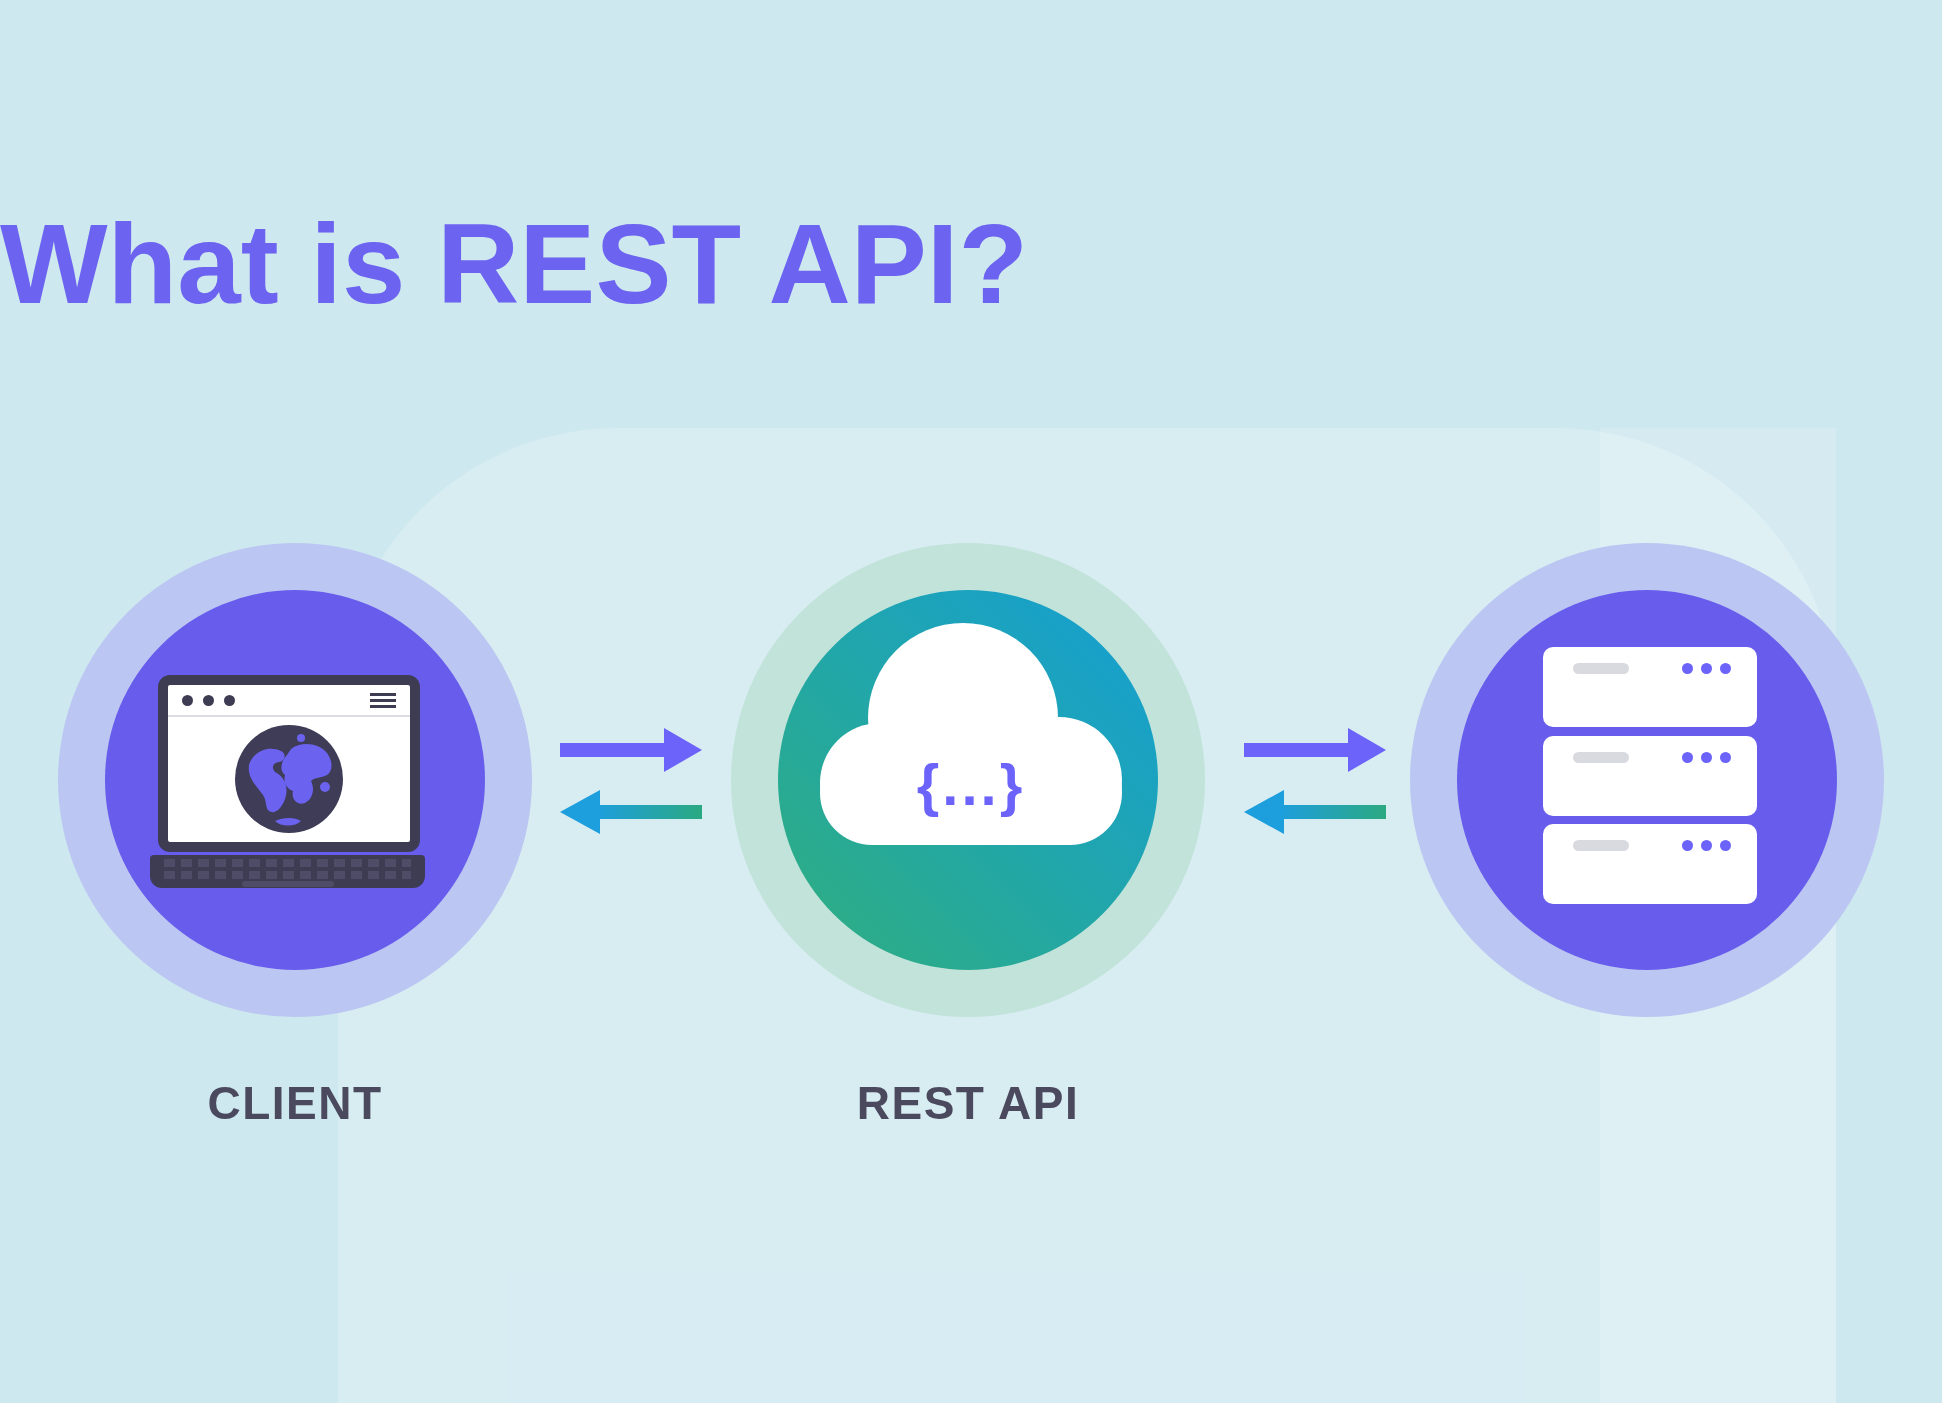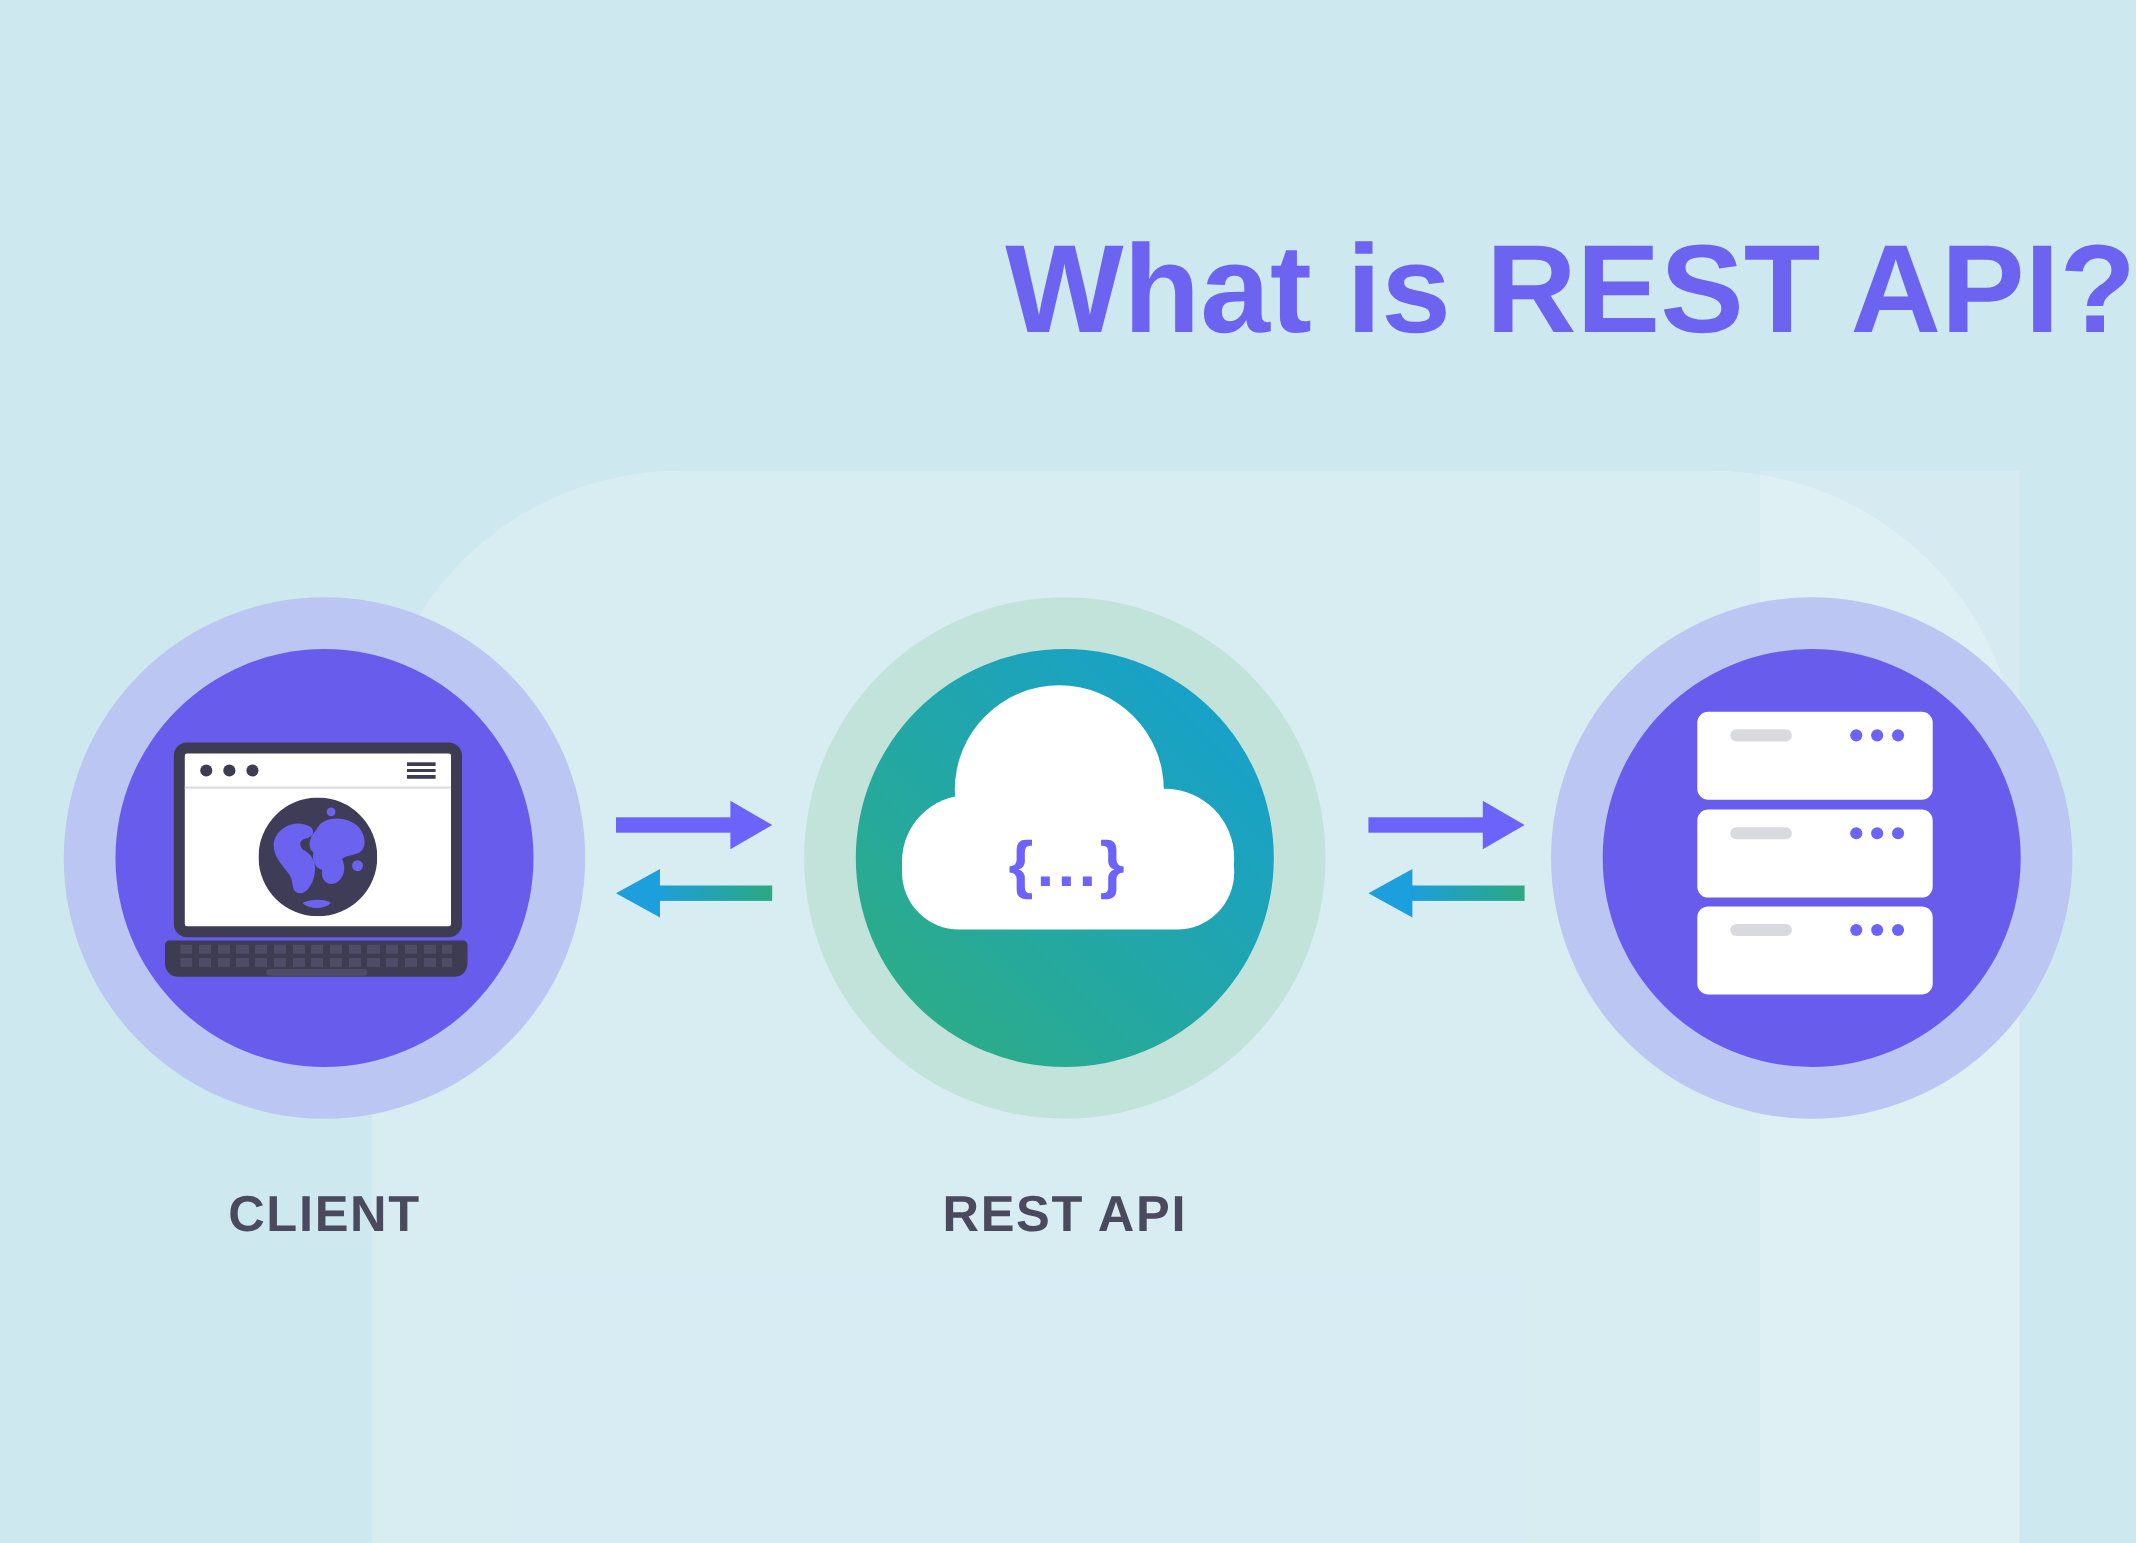--- a/index.html
+++ b/index.html
@@ -7,21 +7,21 @@
     position:relative;width:1942px;height:1403px;overflow:hidden;
     background:var(--background,#cde8ef);
     font-family:"Liberation Sans",sans-serif;
   }
   
   .bg-tint{position:absolute;background:rgba(255,255,255,0.22);}
   .bg-main{left:338px;top:428px;width:1498px;height:1100px;border-radius:280px 280px 0 0;}
   .bg-band{left:1600px;top:428px;width:236px;height:1100px;background:rgba(255,255,255,0.16);border-radius:0 0 130px 130px;}
 
   .title{
-    position:absolute;left:0;right:0;top:198px;margin:0;text-align:right;
+    position:absolute;left:0;right:0;top:198px;margin:0;text-align:left;
     font-size:114px;font-weight:800;letter-spacing:0px;
     color:var(--title_purple,#6c63f0);
   }
 
   .halo{position:absolute;width:474px;height:474px;border-radius:50%;}
   .halo-purple{background:var(--halo_periwinkle,#bbc6f2);}
   .halo-mint{background:var(--halo_mint,#c2e3d9);}
   .client-halo{left:58px;top:543px;}
   .api-halo{left:731px;top:543px;}
   .db-halo{left:1410px;top:543px;}

